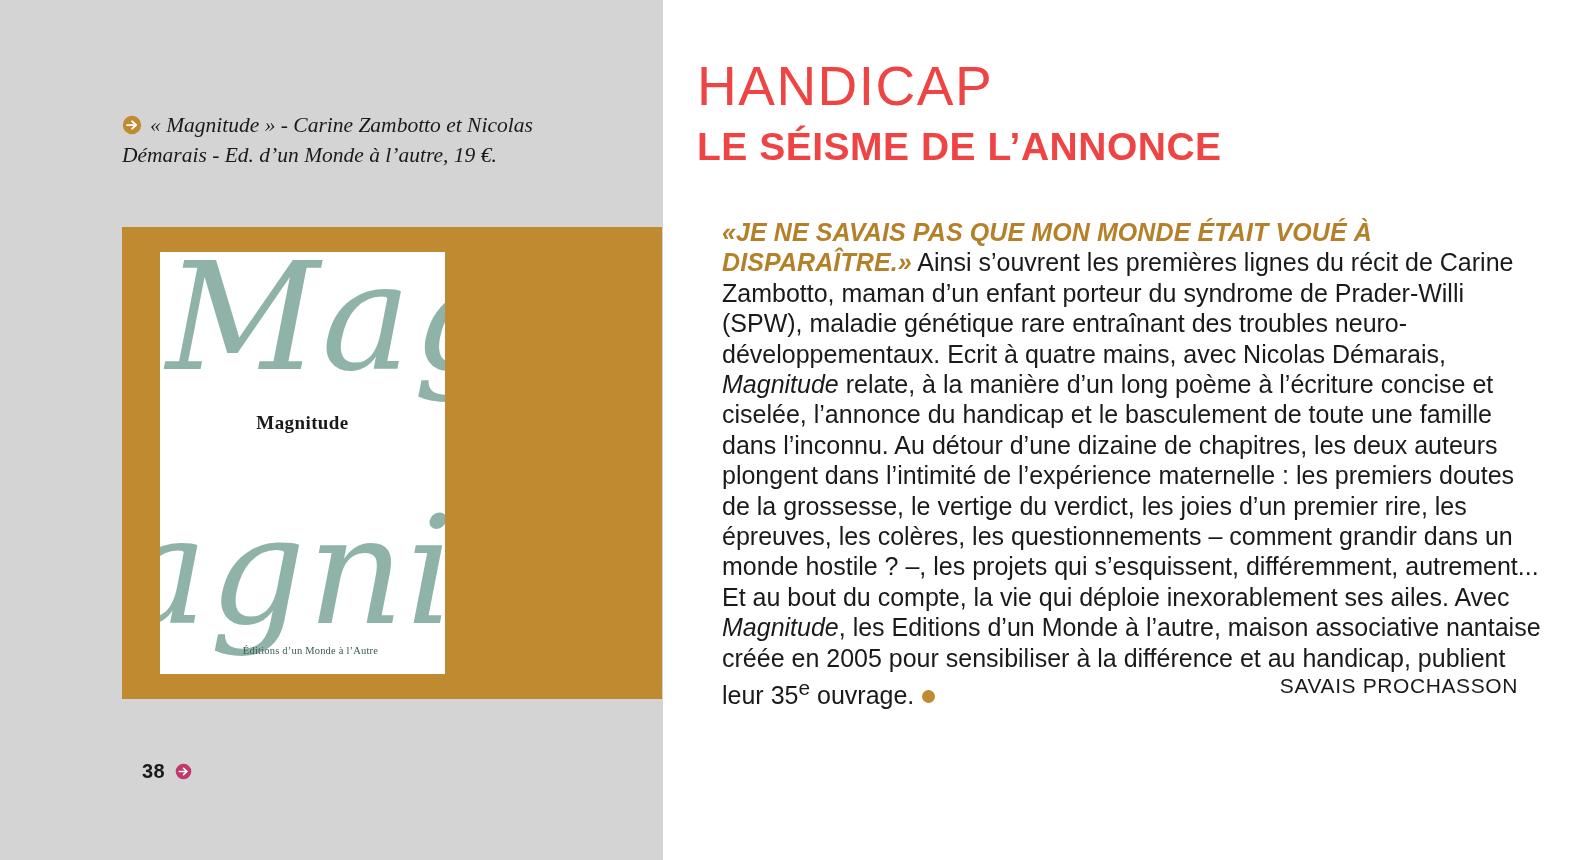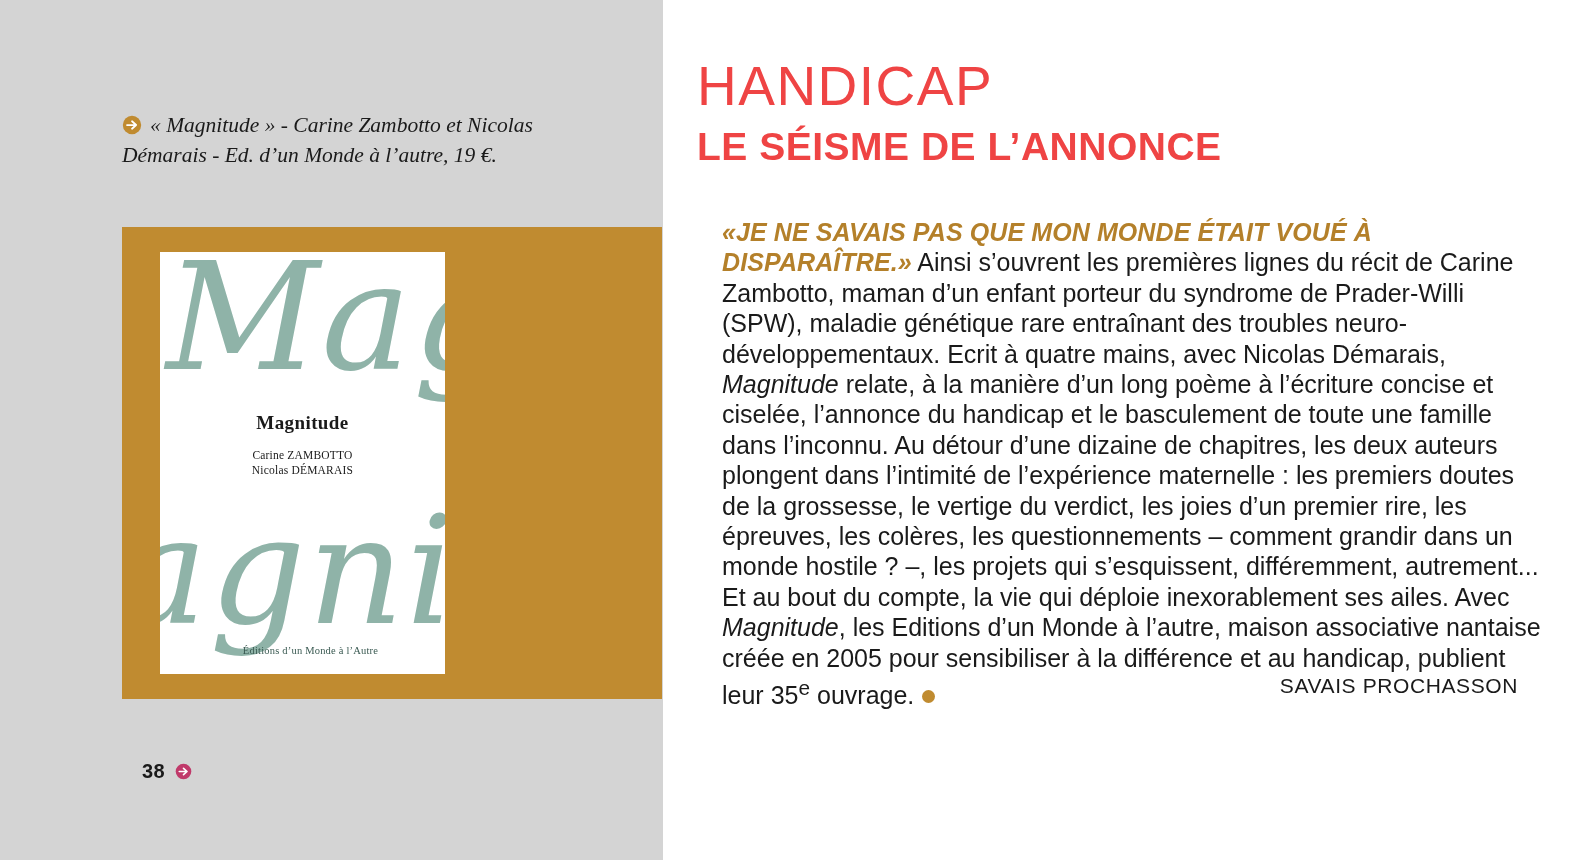--- a/index.html
+++ b/index.html
@@ -232,24 +232,20 @@
           <path d="M6 12h10M12 7.5l5 4.5-5 4.5" fill="none" stroke="#ffffff" stroke-width="2.1" stroke-linecap="round" stroke-linejoin="round"></path>
         </svg>
       </span><span>« Magnitude » - Carine Zambotto et Nicolas Démarais - Ed. d’un Monde à l’autre, 19 €.</span>
     </div>
 
     <div class="book-panel">
       <div class="book-cover">
         <div class="script-deco script-top">Magn</div>
         <div class="script-deco script-bottom">agnitu</div>
         <div class="cover-title">Magnitude</div>
-        <div class="cover-authors">
-          <div>Carine ZAMBOTTO</div>
-          <div>Nicolas DÉMARAIS</div>
-        </div>
         <div class="cover-publisher">Éditions d’un Monde à l’Autre</div>
       </div>
     </div>
   </div>
 
   <div class="divider"></div>
 
   <div class="right-col">
     <div class="kicker">HANDICAP</div>
     <div class="headline">LE SÉISME DE L’ANNONCE</div>

